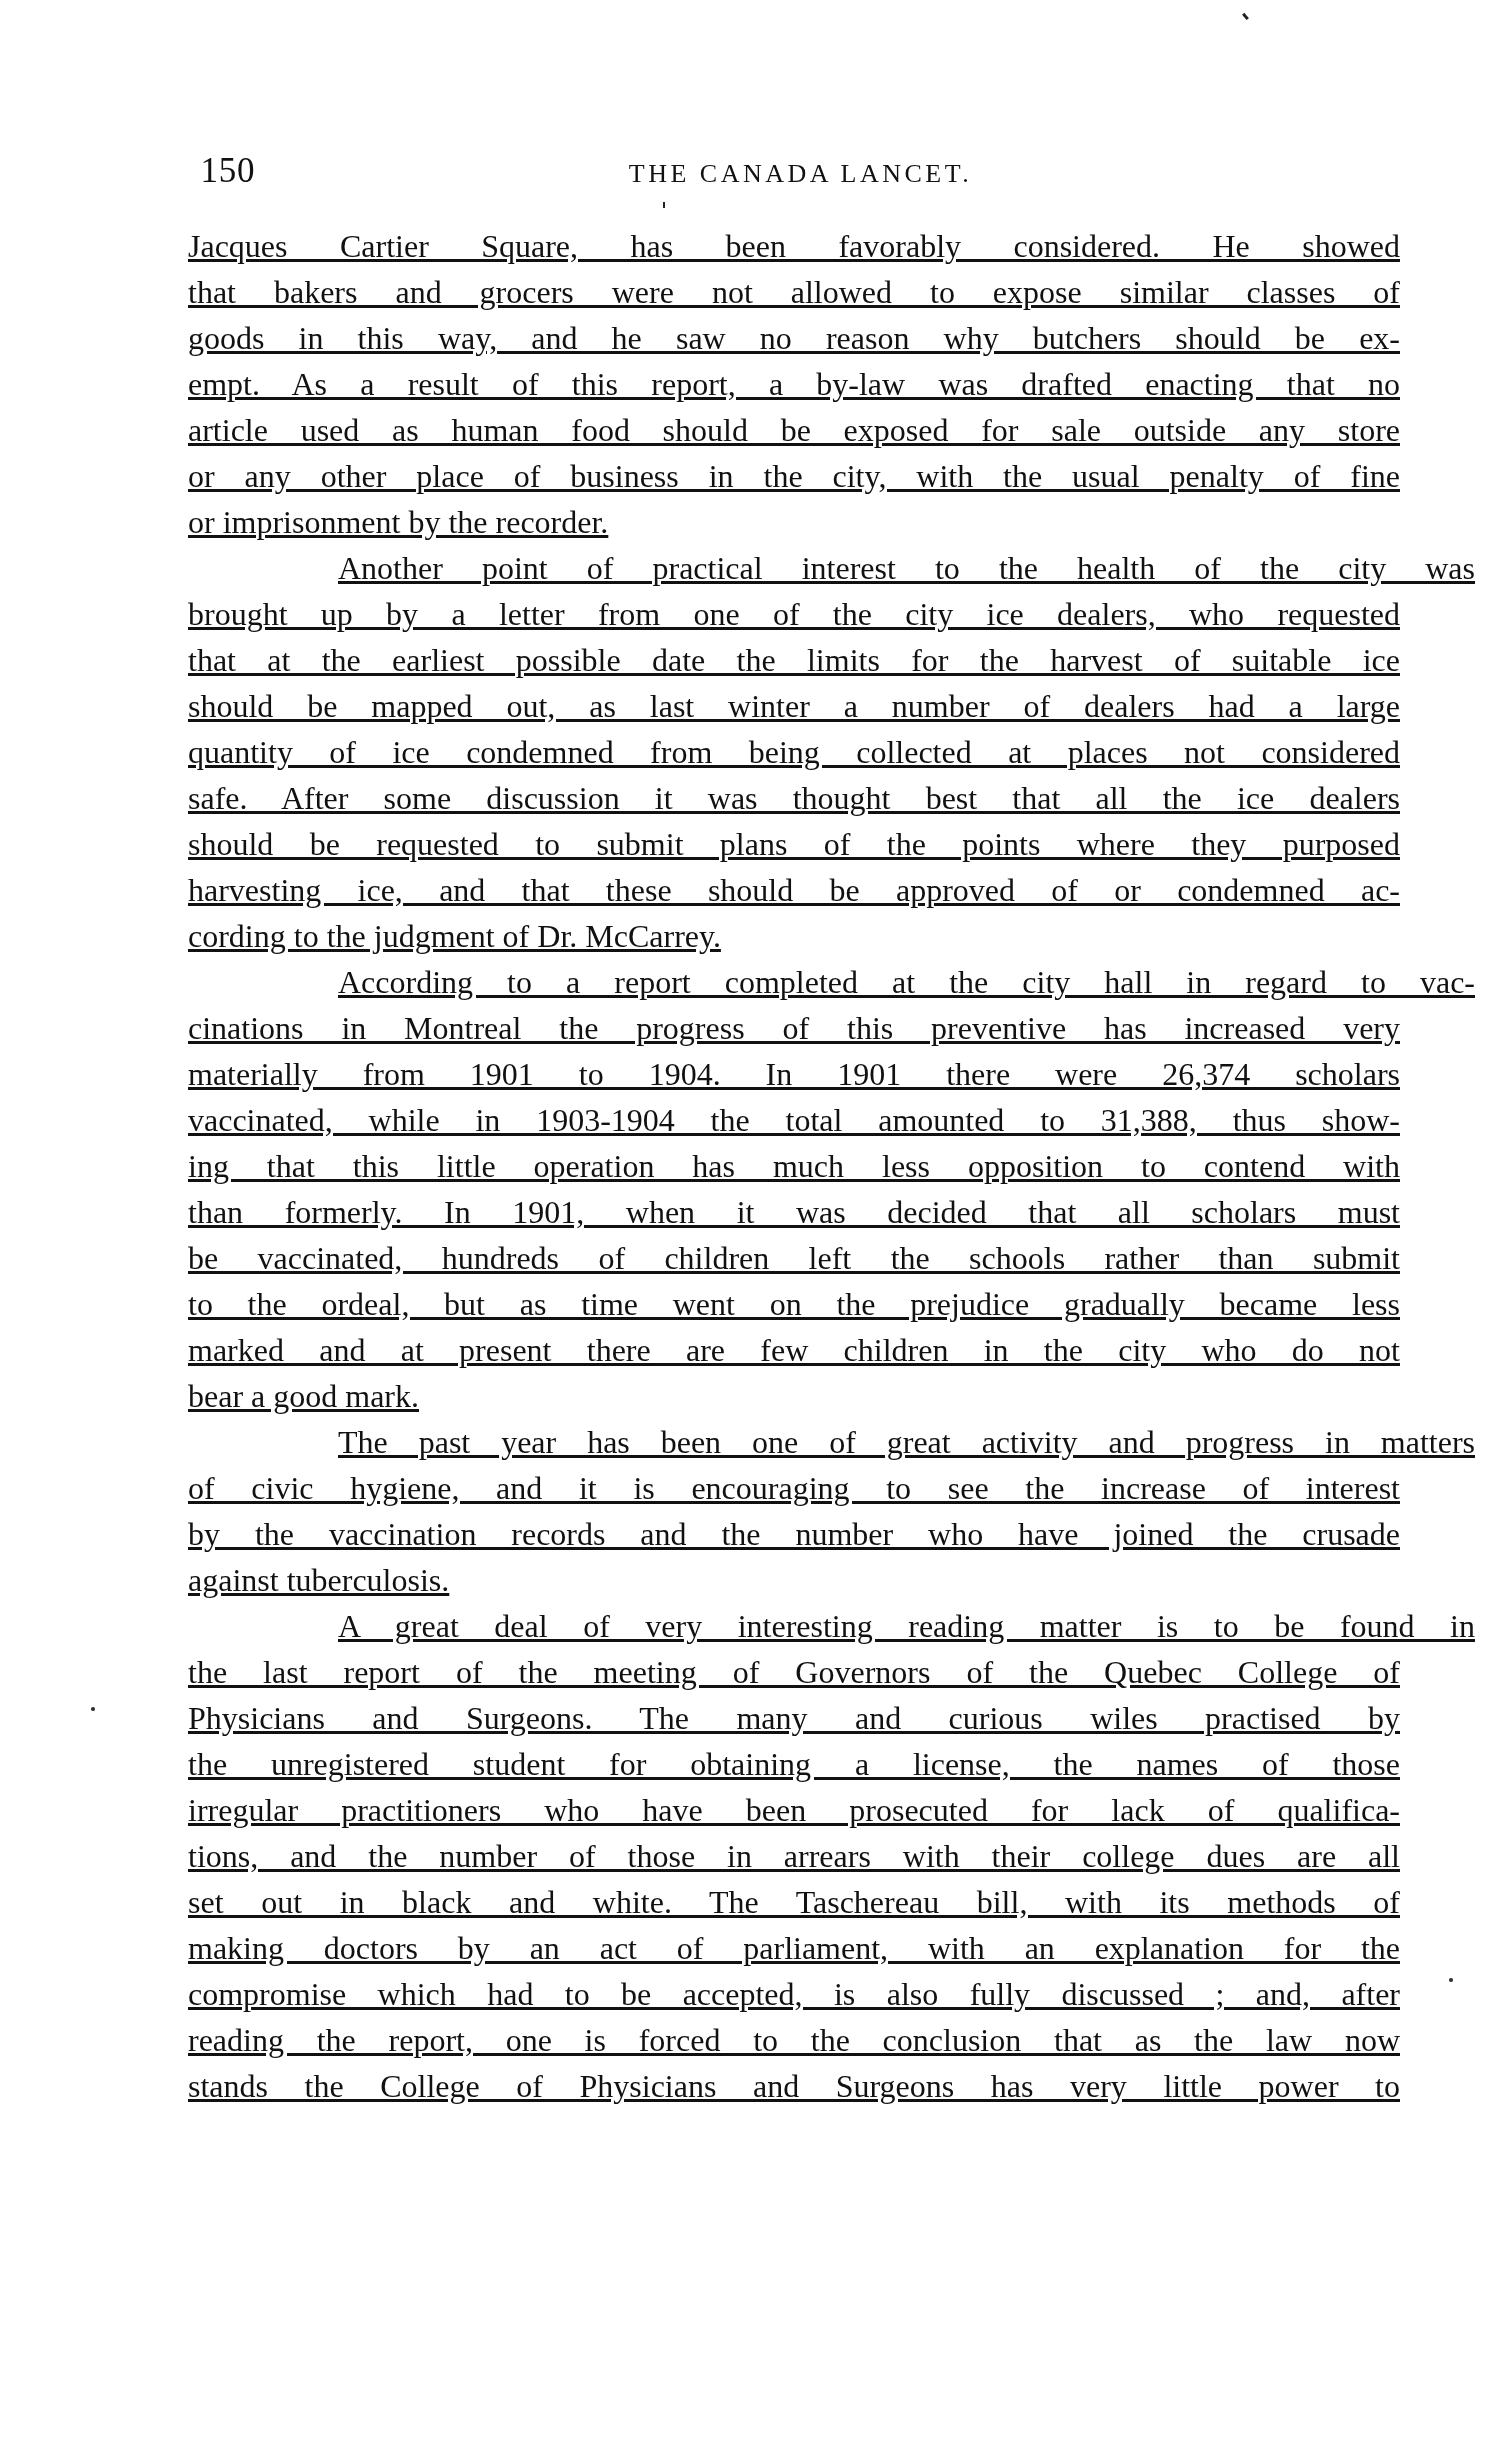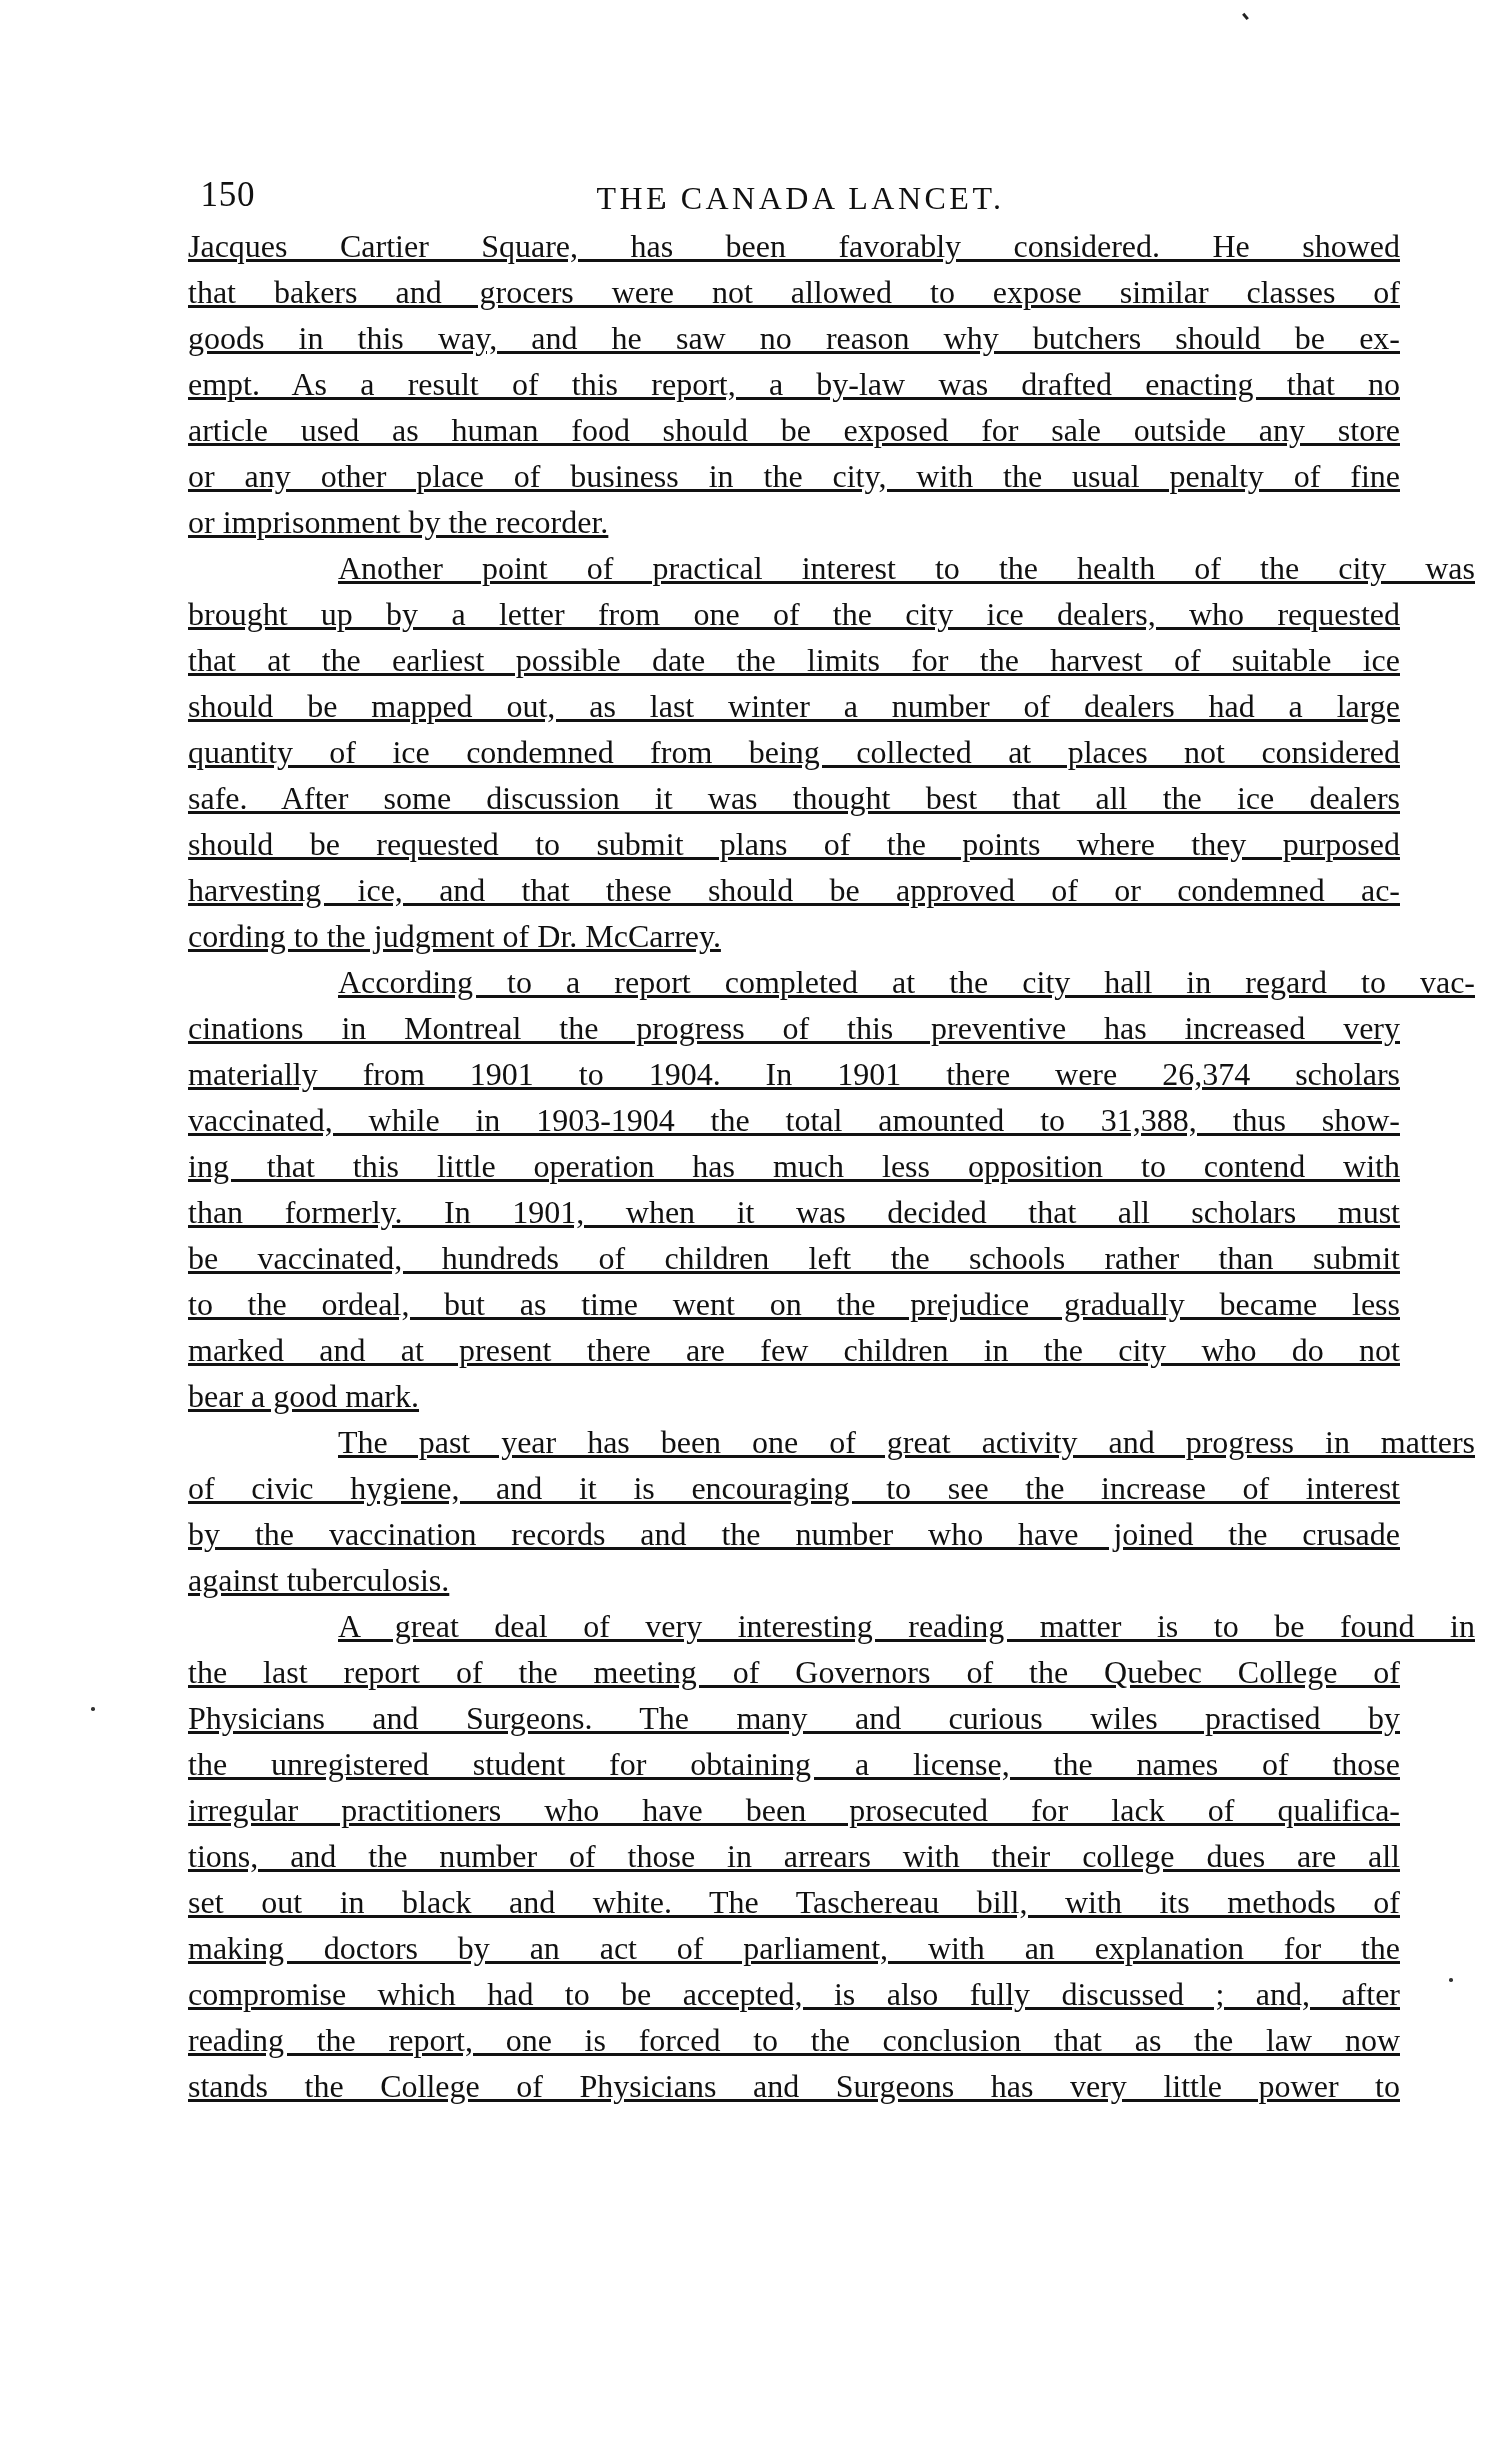--- a/index.html
+++ b/index.html
@@ -22,37 +22,36 @@
       width: 1502px;
       height: 2462px;
       background: #ffffff;
     }
     .running-head {
       position: absolute;
       top: 147px;
       left: 188px;
       width: 1211px;
       height: 48px;
-      margin-top: 24px;
     }
     .page-number {
       position: absolute;
       left: 12.5px;
       top: 0;
       font-size: 35px;
       line-height: 48px;
       letter-spacing: 0.7px;
     }
     .journal-title {
       position: absolute;
       left: 0;
       right: 0;
       top: 2.8px;
       text-align: center;
-      font-size: 32px;
+      font-size: 26px;
       line-height: 48px;
       letter-spacing: 3.5px;
       text-transform: uppercase;
       padding-left: 14px;
     }
     .head-mark {
       position: absolute;
       left: 663px;
       top: 202px;
       width: 2.1px;

